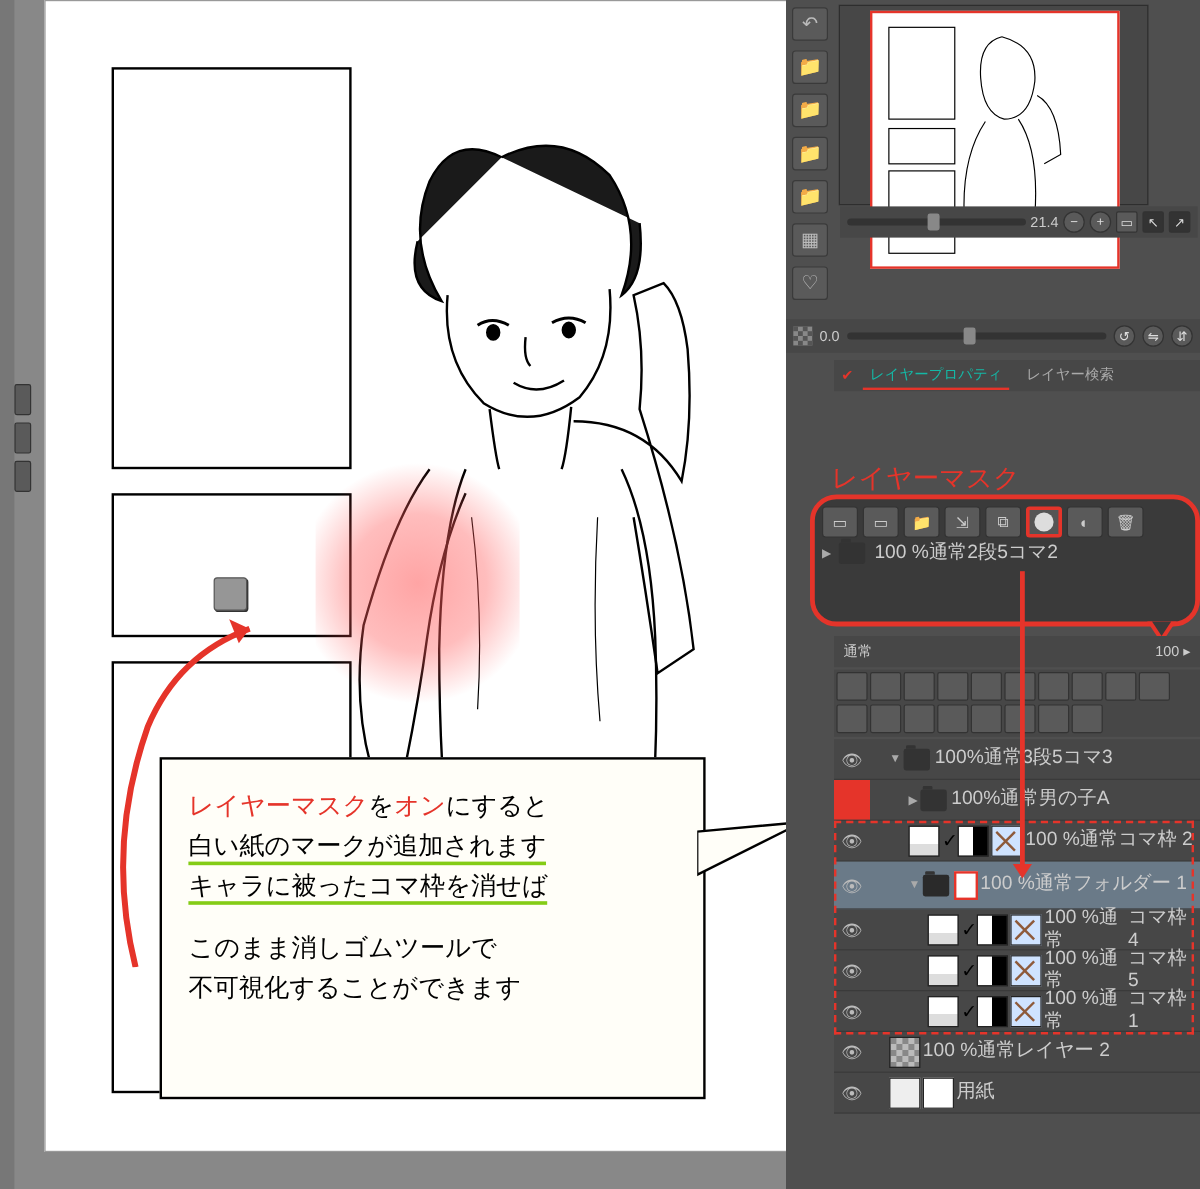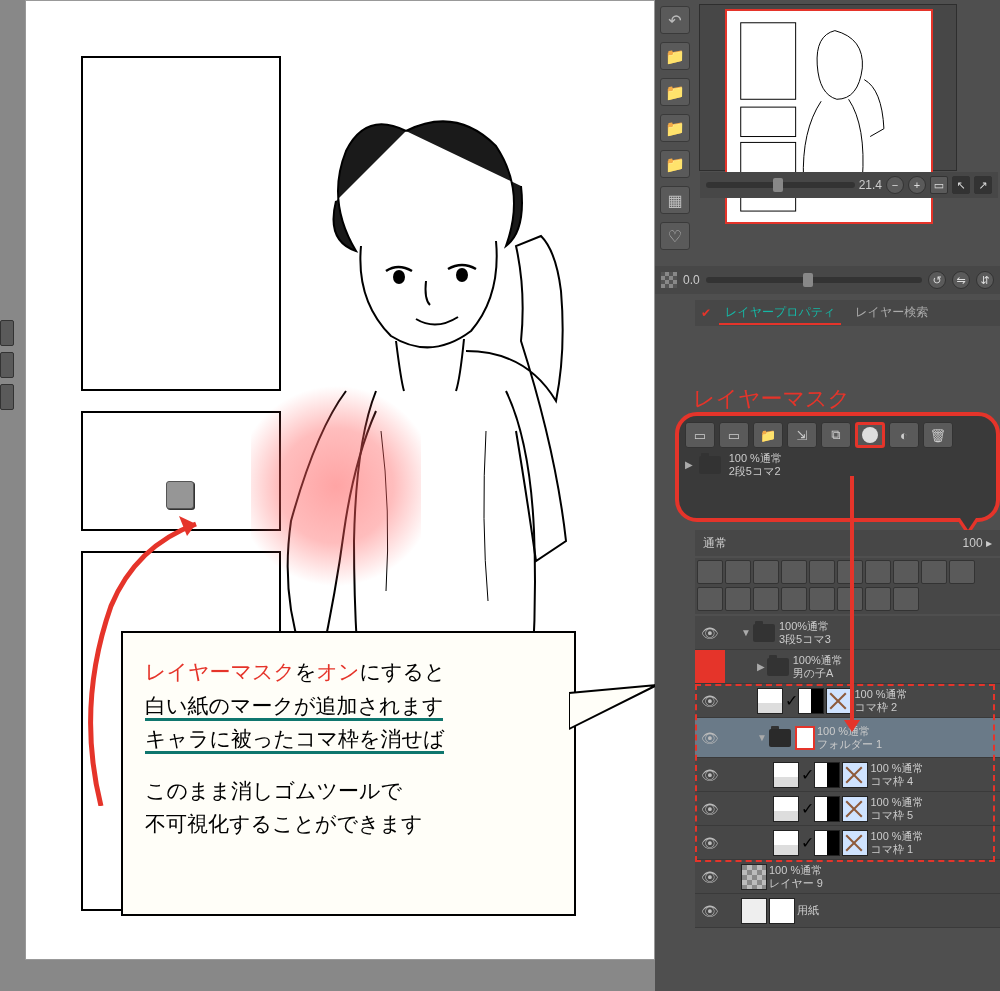--- a/index.html
+++ b/index.html
@@ -1,29 +1,29 @@
 <!DOCTYPE html>
 <html><head>
 <meta charset="utf-8">
 <style>
   *{box-sizing:border-box;margin:0;padding:0;font-family:"Hiragino Kaku Gothic Pro","Meiryo",sans-serif}
   body{background:#777;width:1000px;height:991px;overflow:hidden;position:relative}
-  .canvas-area{position:absolute;left:0;top:0;width:655px;height:991px;background:#888}
+  .canvas-area{position:absolute;left:12px;top:0;width:655px;height:991px;background:#888}
   .canvas{position:absolute;left:25px;top:0;width:630px;height:960px;background:#fff;border:1px solid #999}
   .koma{position:absolute;border:2px solid #000;background:transparent}
   .k1{left:55px;top:55px;width:200px;height:335px}
   .k2{left:55px;top:410px;width:200px;height:120px}
   .k3{left:55px;top:550px;width:200px;height:360px}
   .character{position:absolute;left:200px;top:90px;width:420px;height:800px}
   .red-glow{position:absolute;left:225px;top:370px;width:170px;height:230px;background:radial-gradient(circle at 50% 50%,rgba(255,90,90,.55) 0%,rgba(255,90,90,.4) 40%,rgba(255,90,90,0) 70%);pointer-events:none}
   .eraser-icon{position:absolute;left:140px;top:480px;width:28px;height:28px;background:#969696;border:1px solid #555;border-radius:3px;box-shadow:1px 1px 0 #333}
   .red-arrow{position:absolute;left:55px;top:505px;width:140px;height:300px;pointer-events:none}
   .note-box{position:absolute;left:95px;top:630px;width:455px;height:285px;background:#fffef8;border:2px solid #000;padding:22px 22px;font-size:21px;line-height:1.6}
   .note-box .red{color:#e5342a}
-  .note-box .ul{border-bottom:3px solid #0f766e;padding-bottom:1px}
+  .note-box .ul{border-bottom:3px solid #84cc16;padding-bottom:1px}
   .speech-tail{position:absolute;right:-85px;top:50px;width:90px;height:60px}
   .right-col{position:absolute;right:0;top:0;width:345px;height:991px;background:#4f4f4f}
   .toolcol{position:absolute;left:0;top:0;width:40px;height:300px;background:#4f4f4f;display:flex;flex-direction:column;gap:8px;padding-top:6px;align-items:center}
   .tic{width:30px;height:28px;background:#5a5a5a;border:1px solid #3a3a3a;border-radius:3px;display:flex;align-items:center;justify-content:center;color:#bbb;font-size:16px}
   .navi{position:absolute;left:44px;top:4px;width:258px;height:167px;background:#474747;border:1px solid #2e2e2e}
   .navi-thumb{position:absolute;left:25px;top:4px;width:208px;height:215px;background:#fff;border:2px solid #e5342a}
   .navi-ctrl{position:absolute;left:0;bottom:-28px;width:298px;height:26px;background:#474747;display:flex;align-items:center;gap:4px;padding:0 6px;color:#ccc;font-size:12px}
   .nbtn{width:18px;height:18px;background:#5a5a5a;border:1px solid #333;border-radius:50%;color:#ddd;font-size:11px;display:flex;align-items:center;justify-content:center}
   .slider{flex:1;height:6px;background:#333;border-radius:3px;position:relative}
   .slider::after{content:"";position:absolute;left:45%;top:-4px;width:10px;height:14px;background:#888;border-radius:2px}
@@ -57,21 +57,21 @@
   .indent{width:16px;flex-shrink:0}
   .tri{color:#aaa;font-size:10px;margin-right:2px}
   .fold{width:22px;height:18px;background:#333;border-radius:2px;margin-right:4px;position:relative;flex-shrink:0}
   .fold.open{background:#2a2a2a}
   .fold::before{content:"";position:absolute;left:2px;top:-3px;width:8px;height:3px;background:#333;border-radius:1px 1px 0 0}
   .thumb{width:26px;height:26px;background:#eee;border:1px solid #222;margin-right:2px;flex-shrink:0;position:relative}
   .thumb.koma-t{background:linear-gradient(#fff 60%,#ddd 60%)}
   .thumb.half{background:linear-gradient(90deg,#fff 50%,#000 50%)}
   .thumb.chkr{background:repeating-conic-gradient(#bbb 0 25%,#888 0 50%) 0 0/10px 10px}
   .mask-thumb{width:20px;height:24px;background:#fff;border:2px solid #e5342a;margin-right:2px;flex-shrink:0}
-  .ltxt{display:flex;flex-direction:column;font-size:11px;color:#ccc;line-height:1.15;min-width:0}
+  .ltxt{display:flex;flex-direction:row;font-size:16px;color:#ccc;line-height:1.15;min-width:0}
   .lrow.sel{background:#6a7a88}
   .cross{position:absolute;width:22px;height:22px;pointer-events:none}
   .cross::before,.cross::after{content:"";position:absolute;background:#8e5a3a;width:100%;height:2px;top:50%;left:0}
   .cross::before{transform:rotate(45deg)}
   .cross::after{transform:rotate(-45deg)}
   .dashed-box{position:absolute;border:2px dashed #e5342a;pointer-events:none}
   .red-arrow-down{position:absolute;width:4px;background:#e5342a;pointer-events:none}
   .red-arrow-down::after{content:"";position:absolute;bottom:-10px;left:-6px;border-left:8px solid transparent;border-right:8px solid transparent;border-top:12px solid #e5342a}
   .far-left{position:absolute;left:0;top:320px;width:16px;height:120px;display:flex;flex-direction:column;gap:6px}
   .fl{width:14px;height:26px;background:#5a5a5a;border:1px solid #333;border-radius:2px}
@@ -309,21 +309,21 @@
           <span>100 %通常</span>
           <span>コマ枠 1</span>
         </div>
     </div>
     <div class="lrow">
       <div class="eye">👁</div>
       <div class="indent"></div>
       <div class="thumb chkr"></div>
       <div class="ltxt">
           <span>100 %通常</span>
-          <span>レイヤー 9</span>
+          <span>レイヤー 2</span>
         </div>
     </div>
     <div class="lrow">
       <div class="eye">👁</div>
       <div class="indent"></div>
       <div class="thumb"></div>
       <div class="thumb" style="background:#fff"></div>
       <div class="ltxt">
           <span>用紙</span>
         </div>

